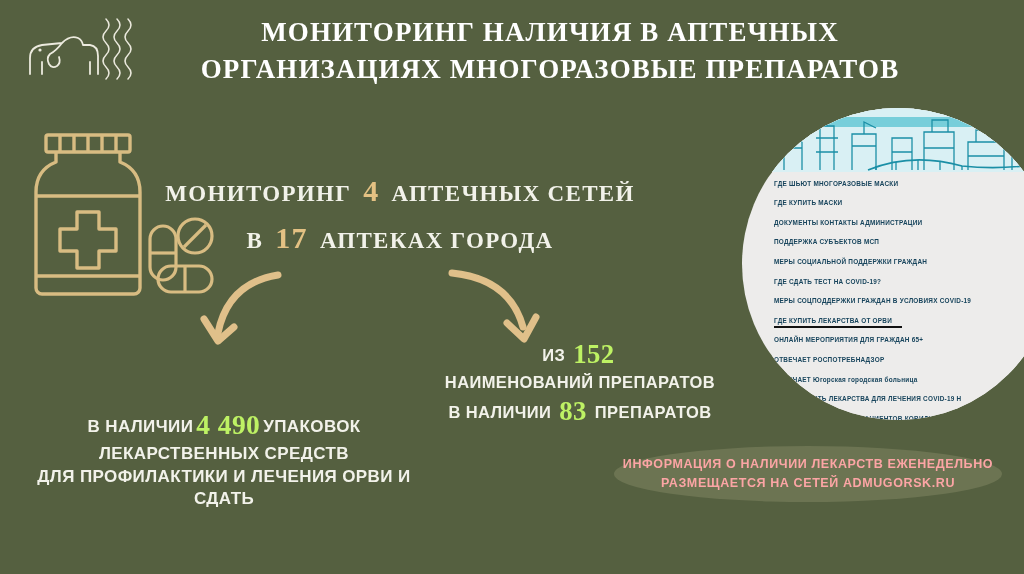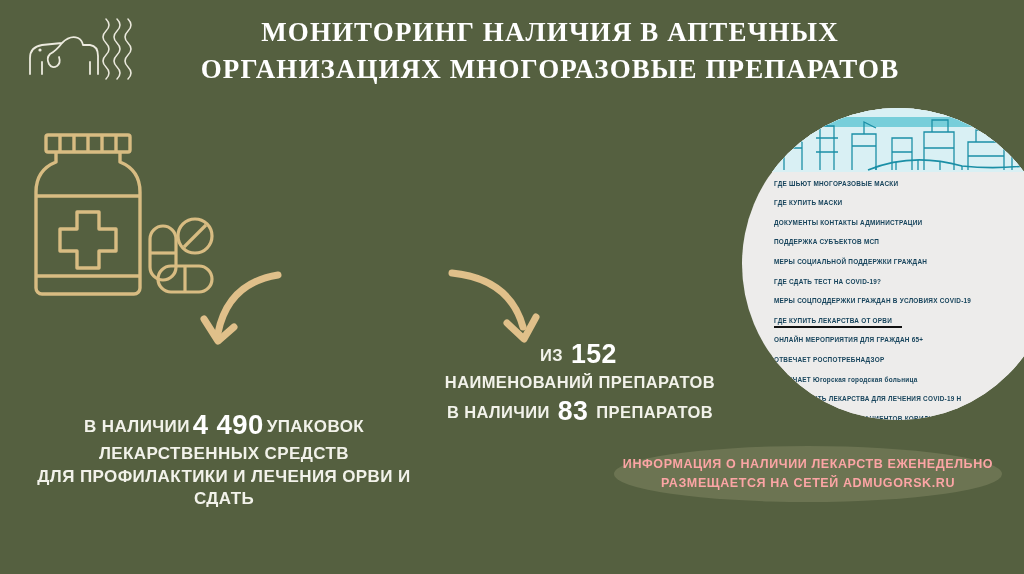--- a/index.html
+++ b/index.html
@@ -52,22 +52,22 @@
   .stat {
     position:absolute;
     color:#f2f2ea;
     font-family:"Liberation Sans", sans-serif;
     font-weight:bold;
     text-align:center;
     line-height:1.32;
     letter-spacing:0.4px;
   }
   .stat .num {
-    color:#ffffff;
-    font-family:Liberation Sans, sans-serif;
+    color:#bef264;
+    font-family:Liberation Serif, serif;
     font-size:1.62em;
     padding:0 3px;
     vertical-align:-2px;
   }
   .stat-left { left:14px; top:375px; width:420px; font-size:17px;margin-top:32px; }
   .stat-right { left:430px; top:337px; width:300px; font-size:16.5px; }
 
   
   .shot {
     position:absolute; left:742px; top:108px;
@@ -146,20 +146,32 @@
         <rect x="128" y="100" width="26" height="54" rx="13"></rect>
         <path d="M128 127 h26"></path>
         <rect x="136" y="140" width="54" height="26" rx="13"></rect>
         <path d="M163 140 v26"></path>
         <circle cx="173" cy="110" r="17"></circle>
         <path d="M162 121 L184 99"></path>
       </g>
     </svg>
   </div>
 
+  <div class="headline">
+    <span class="hl-line">
+      <span>МОНИТОРИНГ</span>
+      <span class="num">4</span>
+      <span>АПТЕЧНЫХ СЕТЕЙ</span>
+    </span>
+    <span class="hl-line">
+      <span>В</span>
+      <span class="num">17</span>
+      <span>АПТЕКАХ ГОРОДА</span>
+    </span>
+  </div>
 
   <div class="arrows">
     <svg width="380" height="120" viewBox="0 0 380 120" fill="none">
       <g stroke="#e0c08a" stroke-width="7" stroke-linecap="round" fill="none">
         <path d="M98 10 Q48 18 38 68"></path>
         <path d="M24 54 L38 76 L54 62" stroke-linejoin="round"></path>
       </g>
       <g stroke="#e0c08a" stroke-width="7" stroke-linecap="round" fill="none">
         <path d="M272 8 Q330 14 343 62"></path>
         <path d="M327 58 L344 74 L356 52" stroke-linejoin="round"></path>

